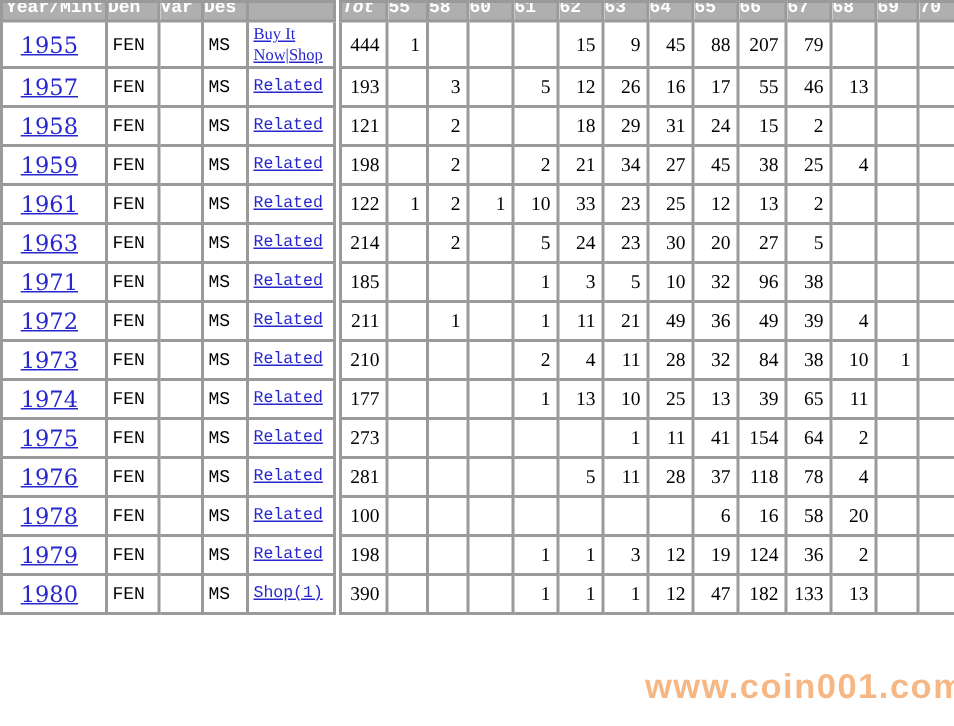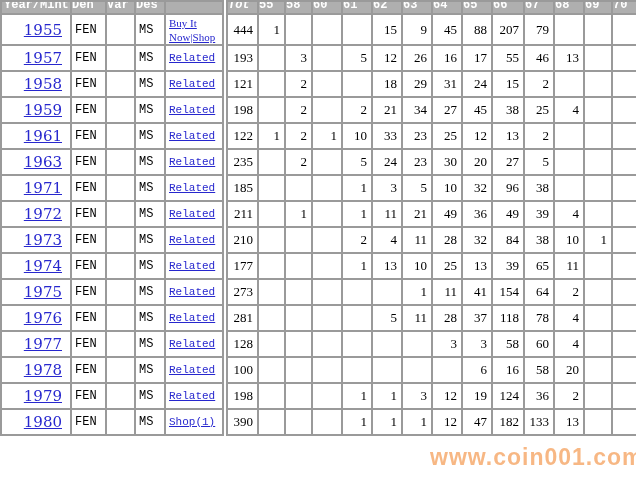--- a/index.html
+++ b/index.html
@@ -16,21 +16,21 @@
     text-align:left;border:2px solid #9A9A9A;
     height:13px;overflow:hidden;padding:0;box-sizing:border-box;
   }
   th .clip{display:block;margin-top:-4px;white-space:nowrap;}
   th.year-h{text-align:left;padding-left:2px;}
   td{
     border:2px solid #9A9A9A;height:26px;box-sizing:border-box;
     padding:0 3px;overflow:hidden;background:#fff;white-space:nowrap;
     vertical-align:middle;color:#000;
   }
-  td.year{text-align:right;font:15px "DejaVu Serif",serif;padding-right:8px;}
+  td.year{text-align:right;font:15px "DejaVu Serif",serif;padding-right:18px;}
   td.year a,td.linkc a{color:#2727CE;text-decoration:underline;}
   td.den,td.desg{font:12px "Liberation Mono",monospace;}
   td.linkc{font:11px/14px "Liberation Mono",monospace;white-space:normal;}
   td.linkc.wrap{vertical-align:top;padding-top:1px;font-family:Liberation Serif, serif;}
   td.tot,td.num{text-align:right;font:13px "Liberation Serif",serif;padding-right:4px;}
   .bl-double{border-left:6px double #9A9A9A;font-style:italic;}
   .watermark{
     position:absolute;left:430px;top:444px;width:210px;
     font:bold 23px "Liberation Sans",sans-serif;letter-spacing:1px;
     color:#F5A462;opacity:0.78;pointer-events:none;
@@ -229,21 +229,21 @@
       <td class="num"></td>
       <td class="num"></td>
       <td class="num"></td>
     </tr>
         <tr>
       <td class="year"><a href="#">1963</a></td>
       <td class="den">FEN</td>
       <td class="var"></td>
       <td class="desg">MS</td>
       <td class="linkc"><a href="#">Related</a></td>
-      <td class="tot bl-double">235</td>
+      <td class="tot bl-double">214</td>
       <td class="num"></td>
       <td class="num">2</td>
       <td class="num"></td>
       <td class="num">5</td>
       <td class="num">24</td>
       <td class="num">23</td>
       <td class="num">30</td>
       <td class="num">20</td>
       <td class="num">27</td>
       <td class="num">5</td>
@@ -371,41 +371,20 @@
       <td class="num">11</td>
       <td class="num">28</td>
       <td class="num">37</td>
       <td class="num">118</td>
       <td class="num">78</td>
       <td class="num">4</td>
       <td class="num"></td>
       <td class="num"></td>
     </tr>
         <tr>
-      <td class="year"><a href="#">1977</a></td>
-      <td class="den">FEN</td>
-      <td class="var"></td>
-      <td class="desg">MS</td>
-      <td class="linkc"><a href="#">Related</a></td>
-      <td class="tot bl-double">128</td>
-      <td class="num"></td>
-      <td class="num"></td>
-      <td class="num"></td>
-      <td class="num"></td>
-      <td class="num"></td>
-      <td class="num"></td>
-      <td class="num">3</td>
-      <td class="num">3</td>
-      <td class="num">58</td>
-      <td class="num">60</td>
-      <td class="num">4</td>
-      <td class="num"></td>
-      <td class="num"></td>
-    </tr>
-        <tr>
       <td class="year"><a href="#">1978</a></td>
       <td class="den">FEN</td>
       <td class="var"></td>
       <td class="desg">MS</td>
       <td class="linkc"><a href="#">Related</a></td>
       <td class="tot bl-double">100</td>
       <td class="num"></td>
       <td class="num"></td>
       <td class="num"></td>
       <td class="num"></td>

